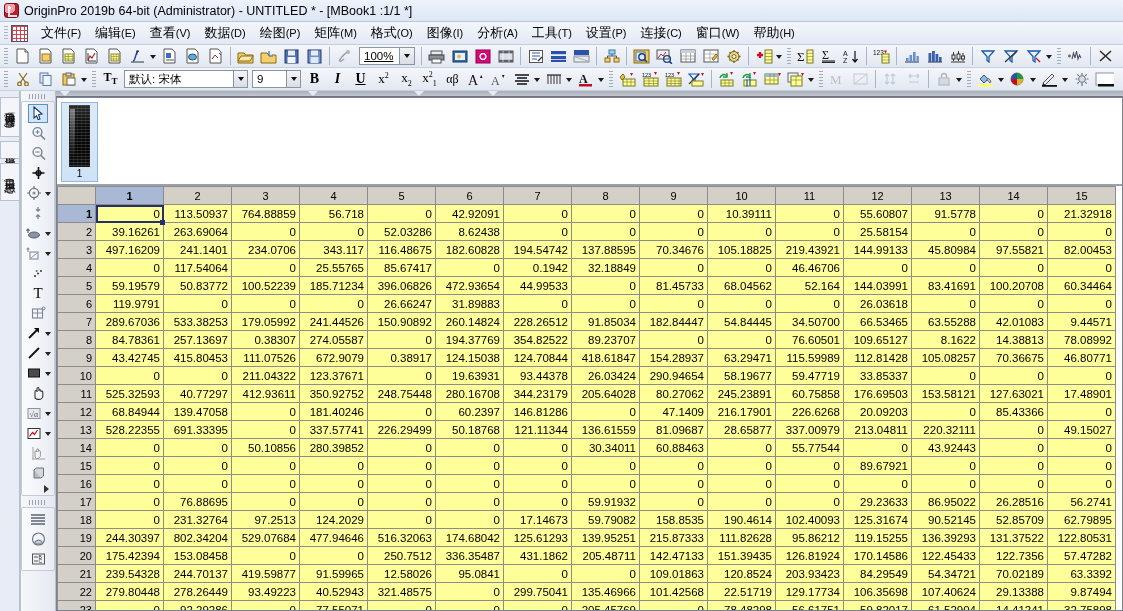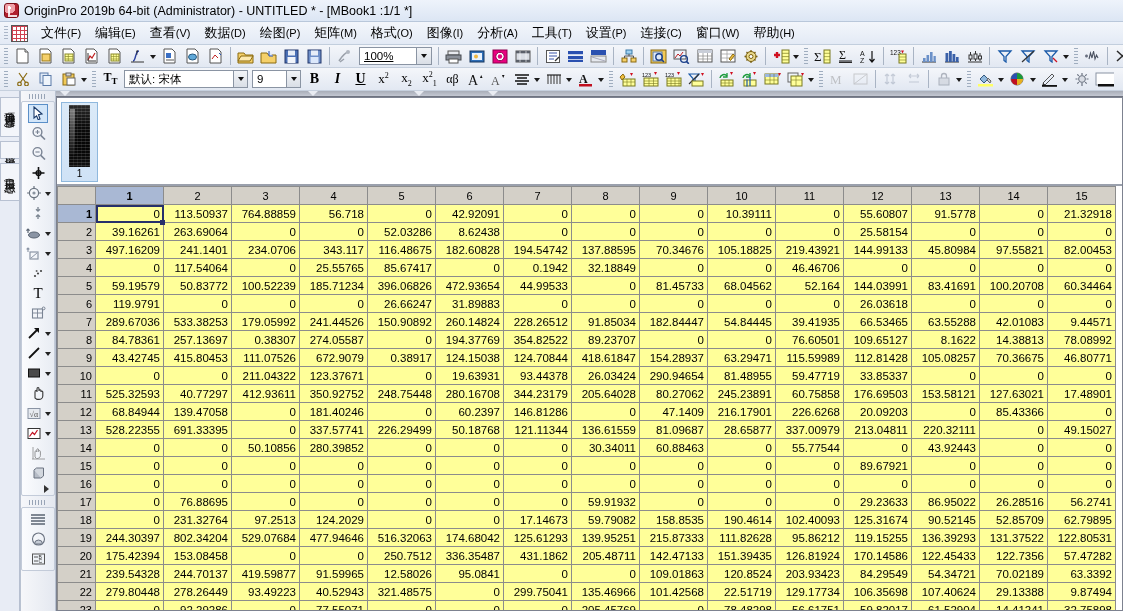--- a/index.html
+++ b/index.html
@@ -81,21 +81,21 @@
   .tb-drop{
     width:11px;height:20px;margin-left:-2px;flex:0 0 auto;
     display:flex;align-items:flex-end;justify-content:center;
     padding-bottom:4px;cursor:default;
   }
   .tb-drop:after{content:"";border:3px solid transparent;border-top:4px solid #1a1a1a;}
   .zoom-combo{
     display:flex;align-items:center;margin:0 3px;flex:0 0 auto;
     height:18px;border:1px solid #8a94a3;background:#fff;
   }
-  .zoom-combo .zv{width:56px;padding:0 4px;font-size:11.5px;line-height:16px;text-decoration:underline;}
+  .zoom-combo .zv{width:39px;padding:0 4px;font-size:11.5px;line-height:16px;text-decoration:underline;}
   .zoom-combo .zbtn{
     width:15px;height:16px;background:linear-gradient(#f2f4f7,#d9dee6);
     border-left:1px solid #8a94a3;display:flex;align-items:center;justify-content:center;
   }
   .zoom-combo .zbtn:after{content:"";border:3px solid transparent;border-top:4px solid #111;margin-top:2px;}
 
   .font-combo{
     display:flex;align-items:center;height:18px;border:1px solid #8a94a3;
     background:#fff;flex:0 0 auto;margin:0 2px;
   }
@@ -1231,21 +1231,21 @@
                 <td class="cell" style="width: 68px;">289.67036</td>
                 <td class="cell" style="width: 68px;">533.38253</td>
                 <td class="cell" style="width: 68px;">179.05992</td>
                 <td class="cell" style="width: 68px;">241.44526</td>
                 <td class="cell" style="width: 68px;">150.90892</td>
                 <td class="cell" style="width: 68px;">260.14824</td>
                 <td class="cell" style="width: 68px;">228.26512</td>
                 <td class="cell" style="width: 68px;">91.85034</td>
                 <td class="cell" style="width: 68px;">182.84447</td>
                 <td class="cell" style="width: 68px;">54.84445</td>
-                <td class="cell" style="width: 68px;">39.41935</td>
+                <td class="cell" style="width: 68px;">34.50700</td>
                 <td class="cell" style="width: 68px;">66.53465</td>
                 <td class="cell" style="width: 68px;">63.55288</td>
                 <td class="cell" style="width: 68px;">42.01083</td>
                 <td class="cell" style="width: 68px;">9.44571</td>
               </tr>
               <tr>
                 <td class="rowhead">8</td>
                 <td class="cell" style="width: 68px;">84.78361</td>
                 <td class="cell" style="width: 68px;">257.13697</td>
                 <td class="cell" style="width: 68px;">0.38307</td>
@@ -1284,21 +1284,21 @@
                 <td class="rowhead">10</td>
                 <td class="cell" style="width: 68px;">0</td>
                 <td class="cell" style="width: 68px;">0</td>
                 <td class="cell" style="width: 68px;">211.04322</td>
                 <td class="cell" style="width: 68px;">123.37671</td>
                 <td class="cell" style="width: 68px;">0</td>
                 <td class="cell" style="width: 68px;">19.63931</td>
                 <td class="cell" style="width: 68px;">93.44378</td>
                 <td class="cell" style="width: 68px;">26.03424</td>
                 <td class="cell" style="width: 68px;">290.94654</td>
-                <td class="cell" style="width: 68px;">81.48955</td>
+                <td class="cell" style="width: 68px;">58.19677</td>
                 <td class="cell" style="width: 68px;">59.47719</td>
                 <td class="cell" style="width: 68px;">33.85337</td>
                 <td class="cell" style="width: 68px;">0</td>
                 <td class="cell" style="width: 68px;">0</td>
                 <td class="cell" style="width: 68px;">0</td>
               </tr>
               <tr>
                 <td class="rowhead">11</td>
                 <td class="cell" style="width: 68px;">525.32593</td>
                 <td class="cell" style="width: 68px;">40.77297</td>

